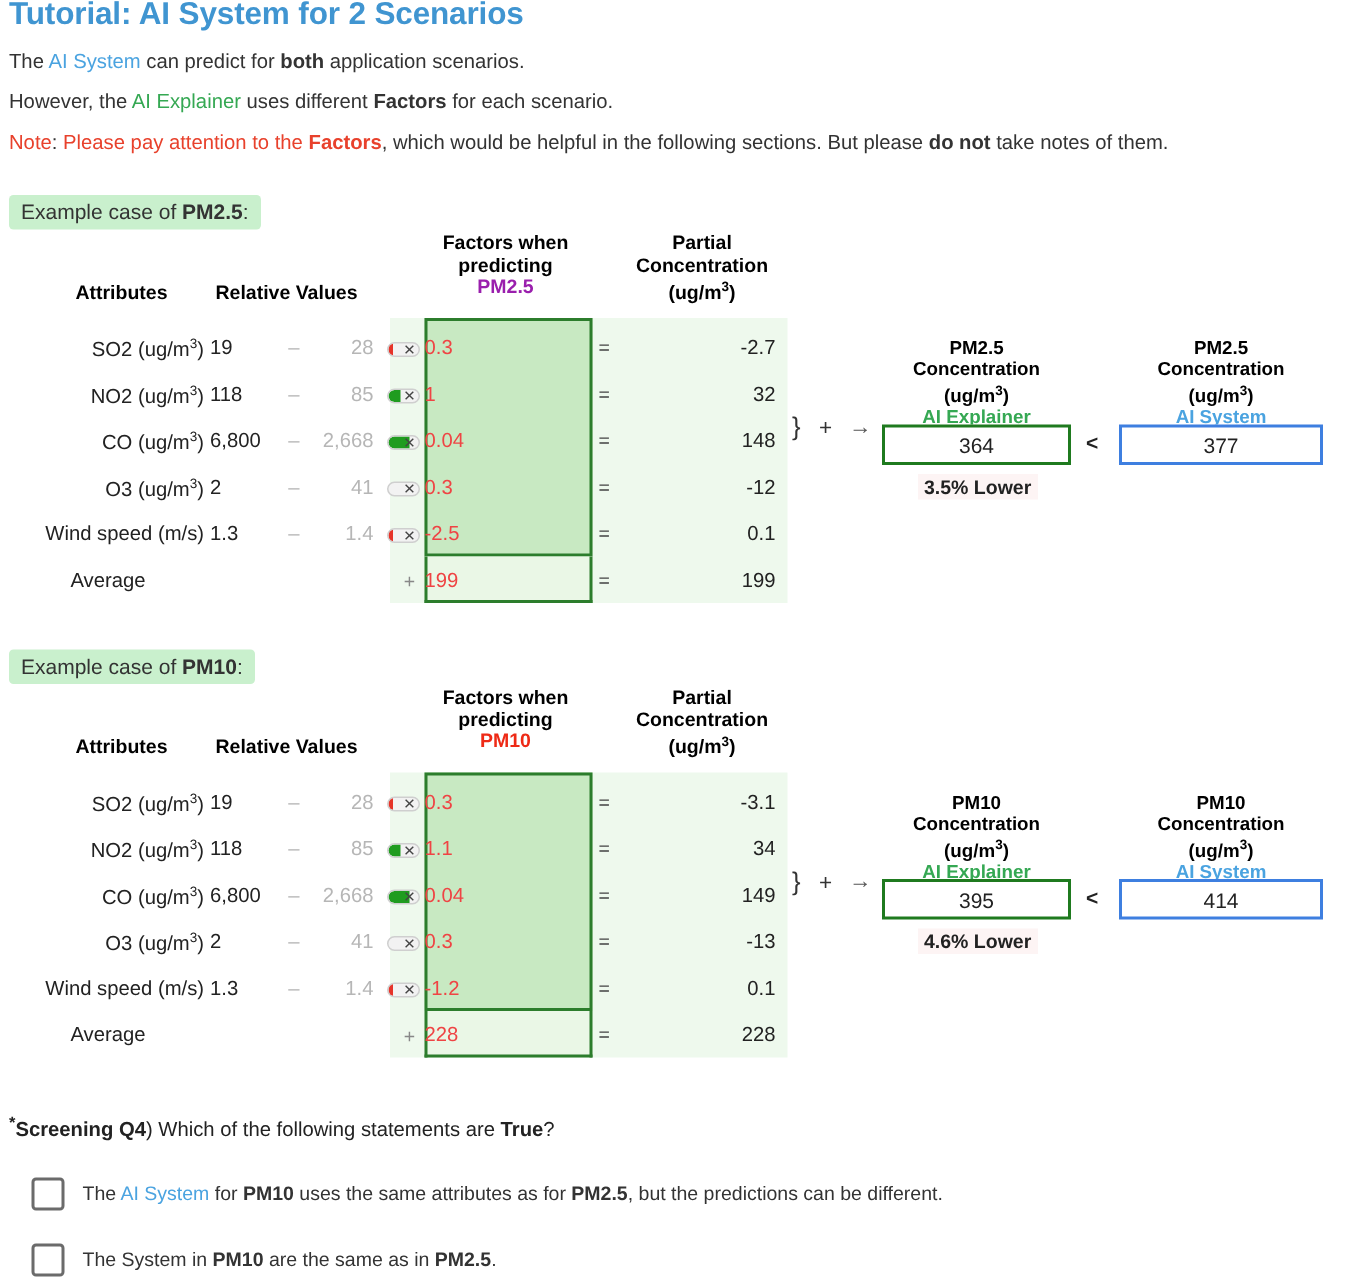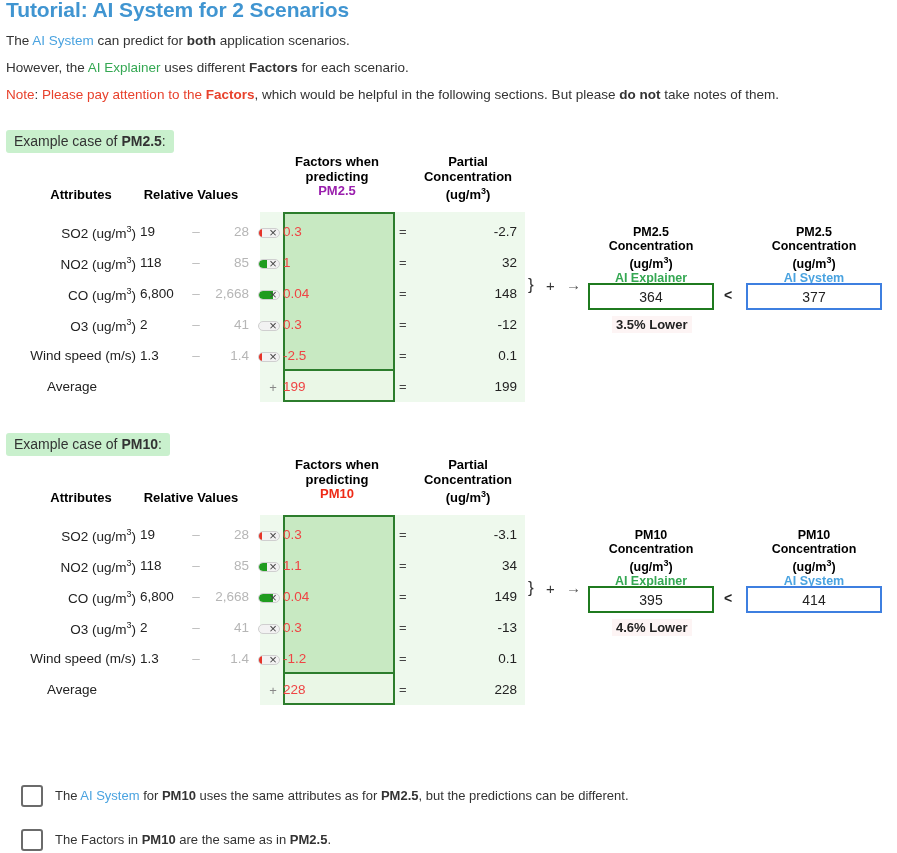--- a/index.html
+++ b/index.html
@@ -365,24 +365,27 @@
         <div class="arrow" style="left:566px;top:579px;">→</div>
         <div class="sumhdr" style="left:588px;top:528px;width:126px;">PM10<br>Concentration<br>(ug/m<sup>3</sup>)<br><span style="color:#35a853">AI Explainer</span></div>
         <div class="resbox gr" style="left:588px;top:586px;width:126px;">395</div>
         <div class="lower" style="left:612px;top:619px;">4.6% Lower</div>
         <div class="lt" style="left:724px;top:590px;">&lt;</div>
         <div class="sumhdr" style="left:746px;top:528px;width:136px;">PM10<br>Concentration<br>(ug/m<sup>3</sup>)<br><span style="color:#4aa3e0">AI System</span></div>
         <div class="resbox bl" style="left:746px;top:586px;width:136px;">414</div>
       </div>
     </div>
 
+  <div class="qline" style="top:743px;">
+    <span class="star b">*</span><span class="b">Screening Q4</span><span>) Which of the following statements are </span><span class="b">True</span><span>?</span>
+  </div>
 
   <div class="cbox" style="left:21px;top:785px;"></div>
   <div class="opt" style="left:55px;top:788px;">
     <span>The </span><span class="blue">AI System</span><span> for </span><span class="b">PM10</span><span>  uses the same attributes as for </span><span class="b">PM2.5</span><span>, but the predictions can be different.</span>
   </div>
 
   <div class="cbox" style="left:21px;top:829px;"></div>
   <div class="opt" style="left:55px;top:832px;">
-    <span>The Factors in </span><span class="b">PM10</span><span> are the same as in </span><span class="b">PM2.5</span><span>.</span>
+    <span>The System in </span><span class="b">PM10</span><span> are the same as in </span><span class="b">PM2.5</span><span>.</span>
   </div>
 
 </div>
 
 </body></html>

